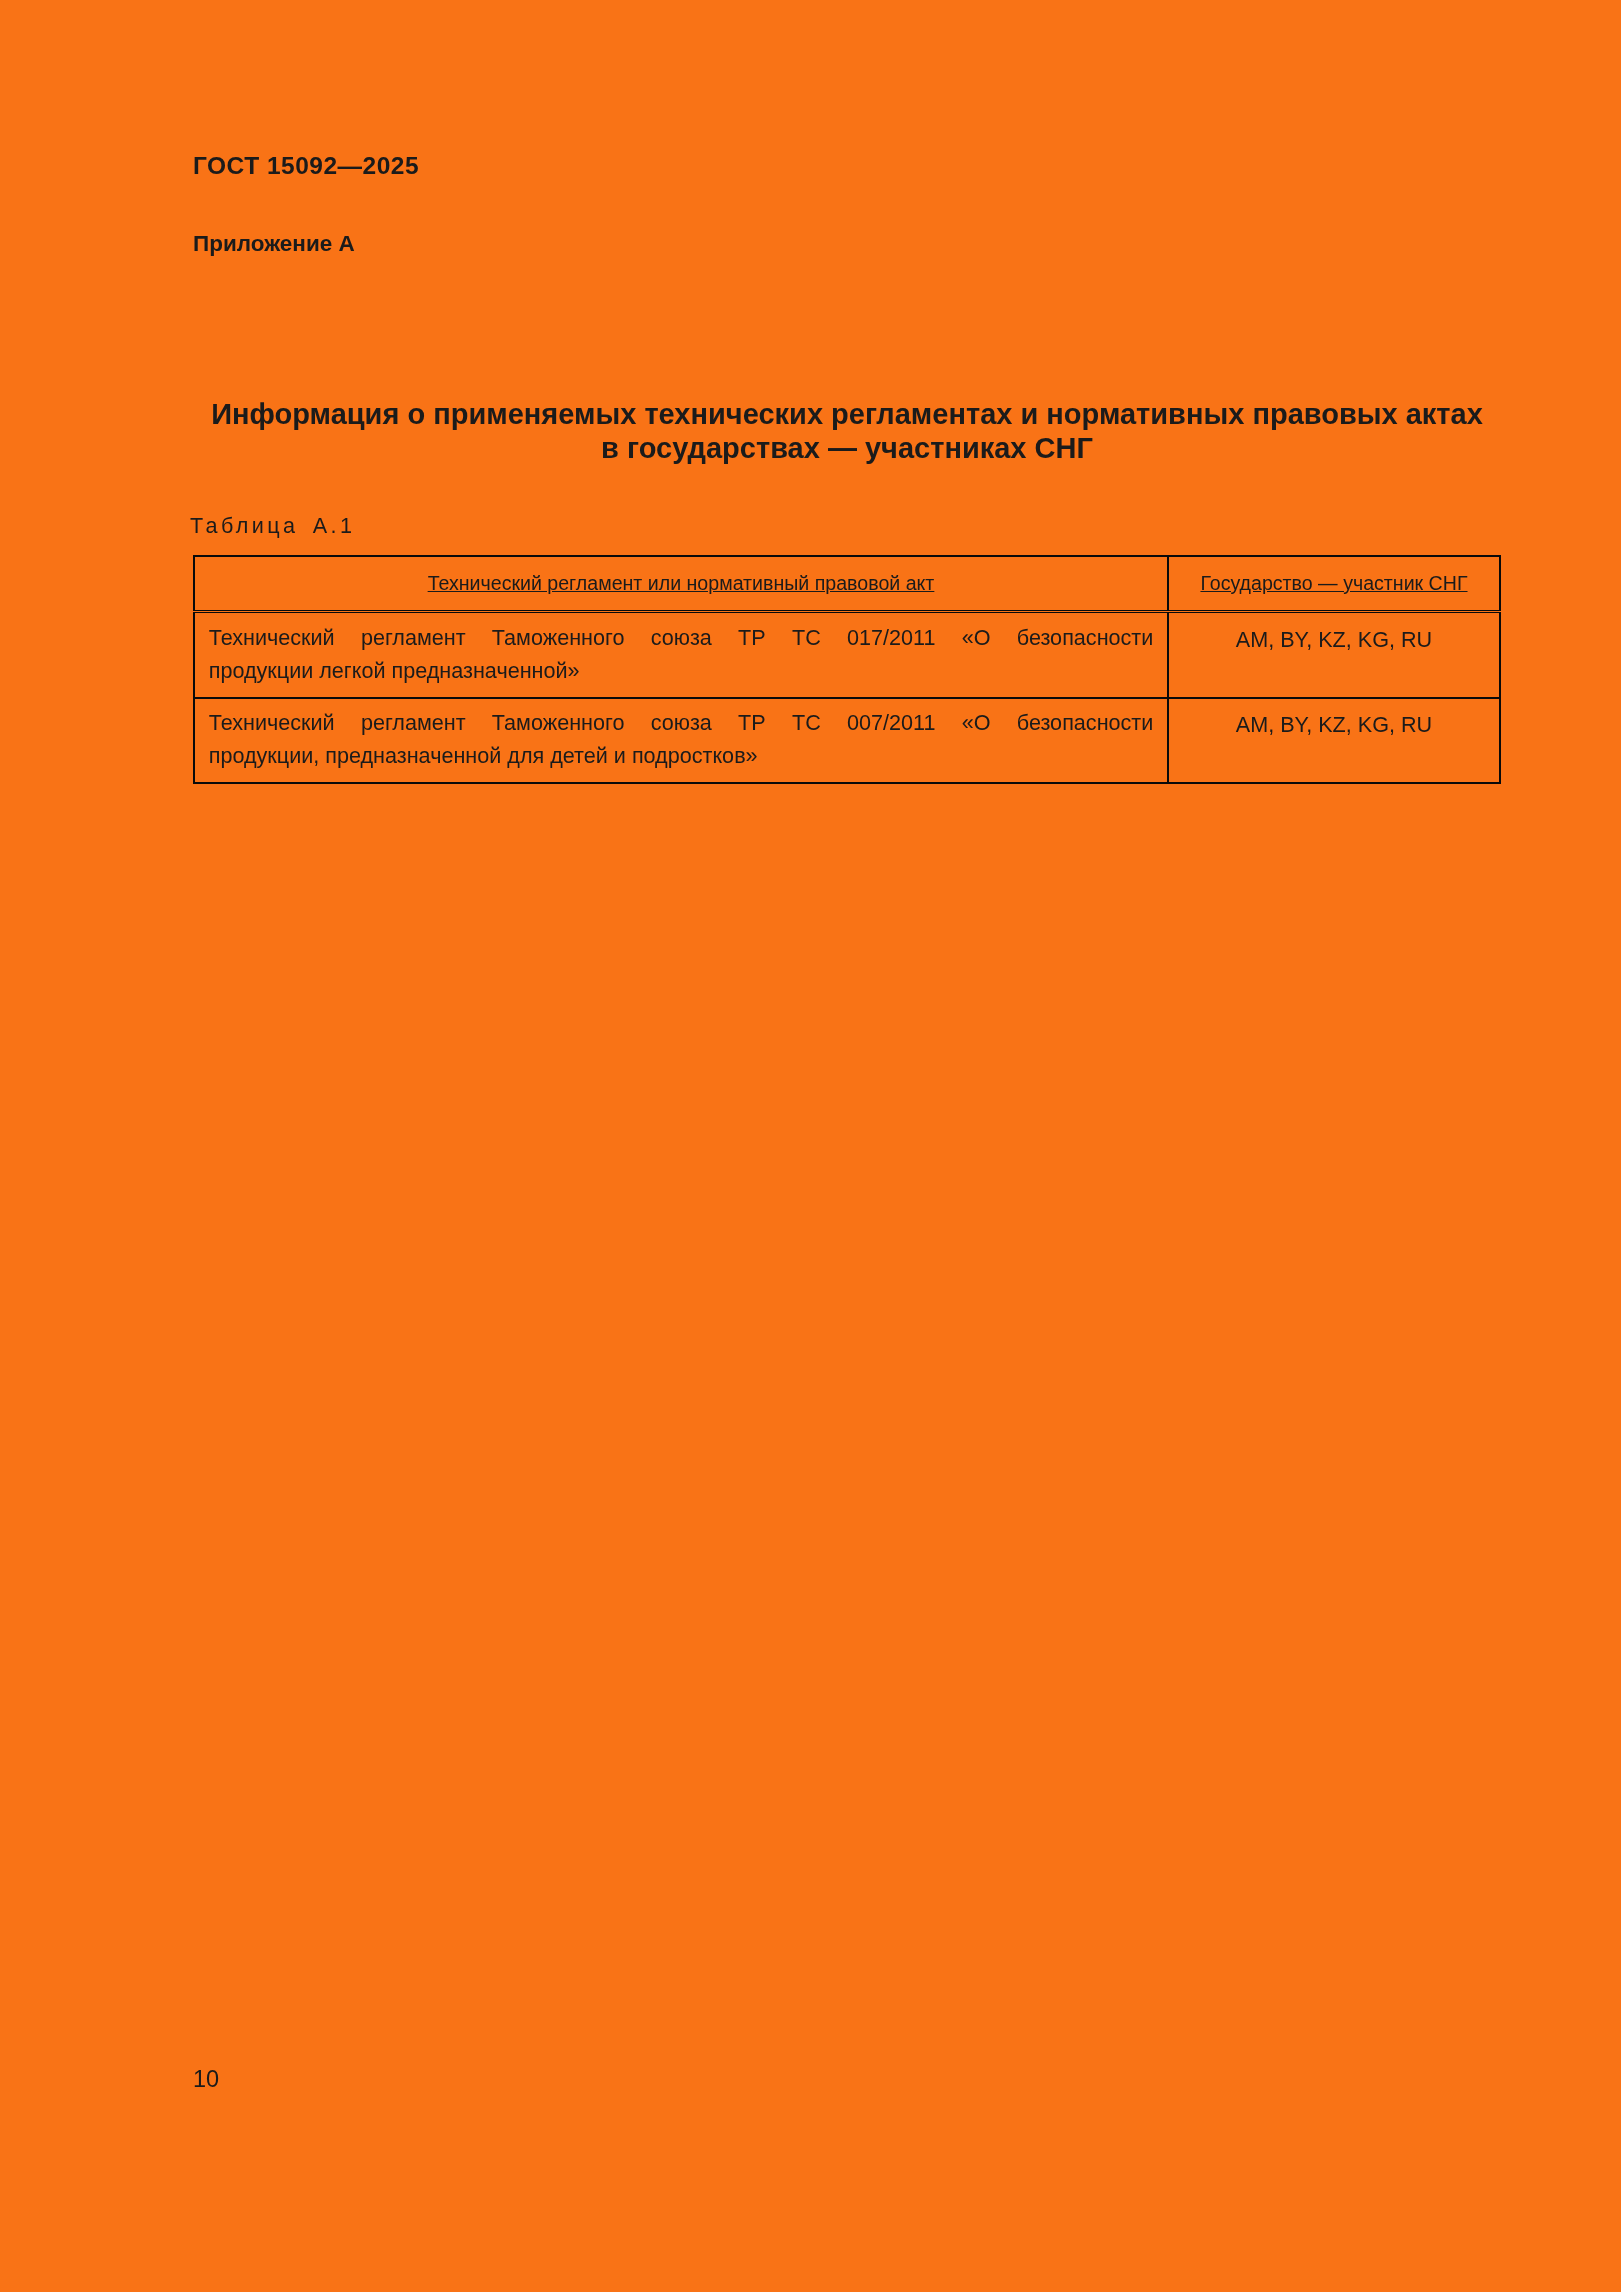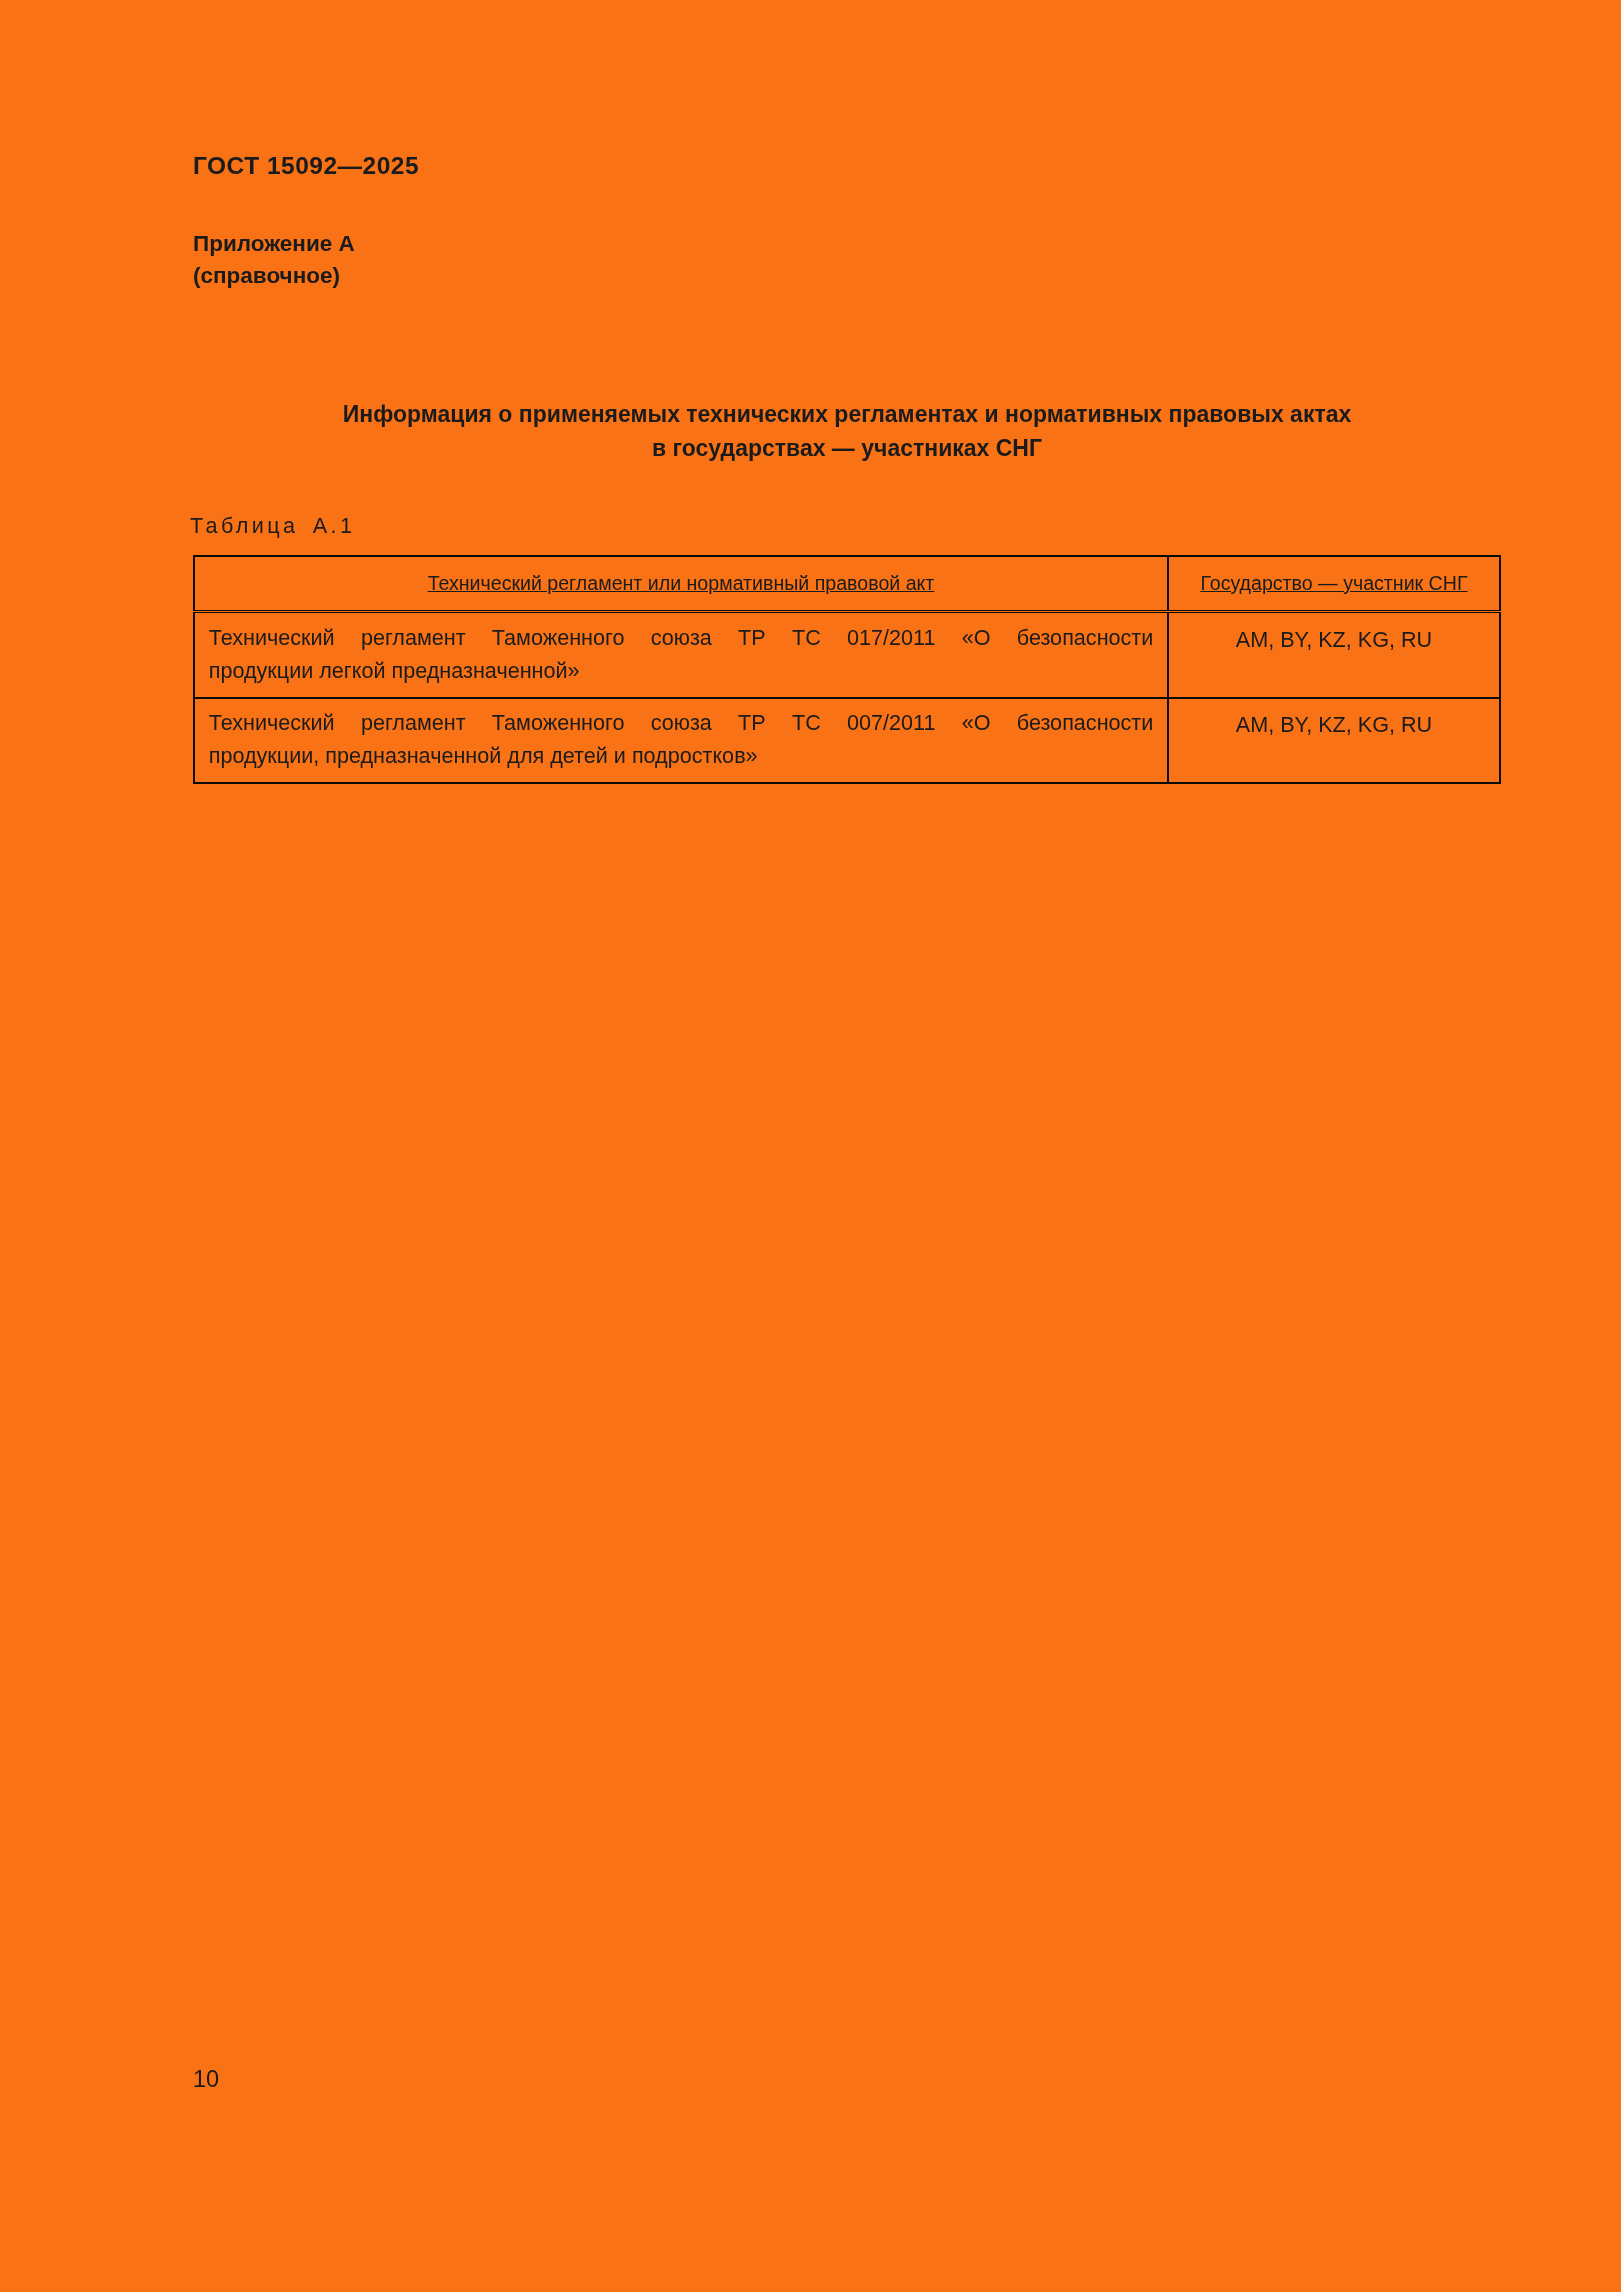--- a/index.html
+++ b/index.html
@@ -30,21 +30,21 @@
     font-size: 22.5px;
     font-weight: bold;
     line-height: 32px;
   }
   .main-title {
     position: absolute;
     left: 193px;
     top: 397px;
     width: 1308px;
     text-align: center;
-    font-size: 23px;
+    font-size: 29px;
     font-weight: bold;
     line-height: 34px;
     white-space: pre-line;
   }
   .table-label {
     position: absolute;
     left: 190px;
     top: 513px;
     font-size: 21.6px;
     letter-spacing: 3.4px;
@@ -97,21 +97,20 @@
 </style>
 </head>
 <body>
 
 <div class="page">
 
   <div class="doc-code">ГОСТ 15092—2025</div>
 
   <div class="appendix">
     <div>Приложение А</div>
-    <div>(справочное)</div>
   </div>
 
   <div class="main-title">Информация о применяемых технических регламентах и нормативных правовых актах
 в  государствах — участниках СНГ</div>
 
   <div class="table-label">Таблица А.1</div>
 
   <table class="gost-table">
     <colgroup>
         <col class="c1">

